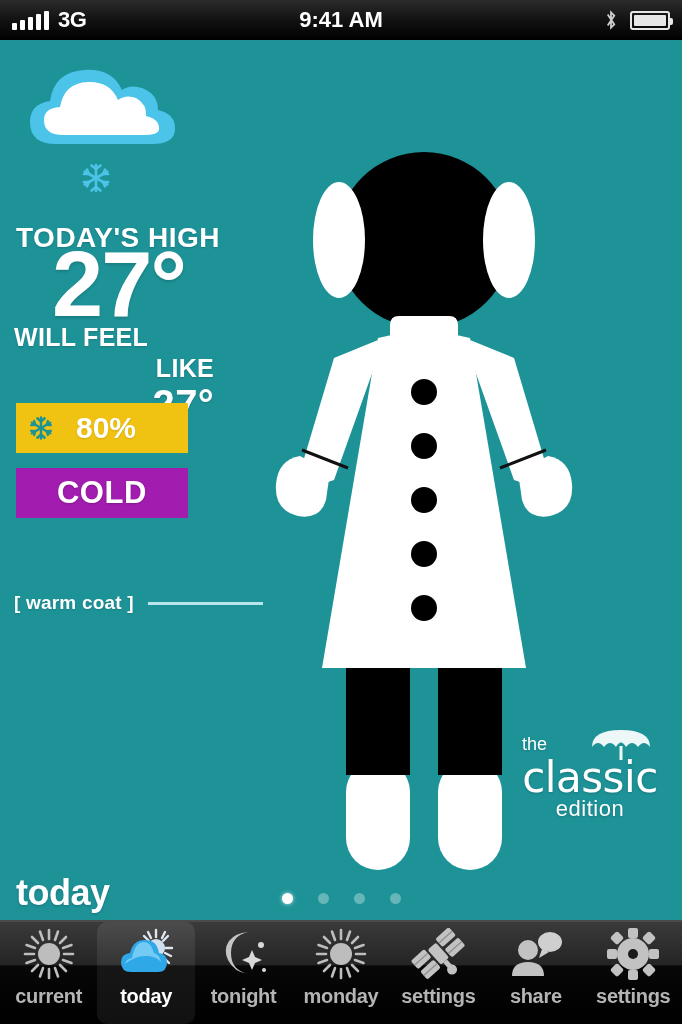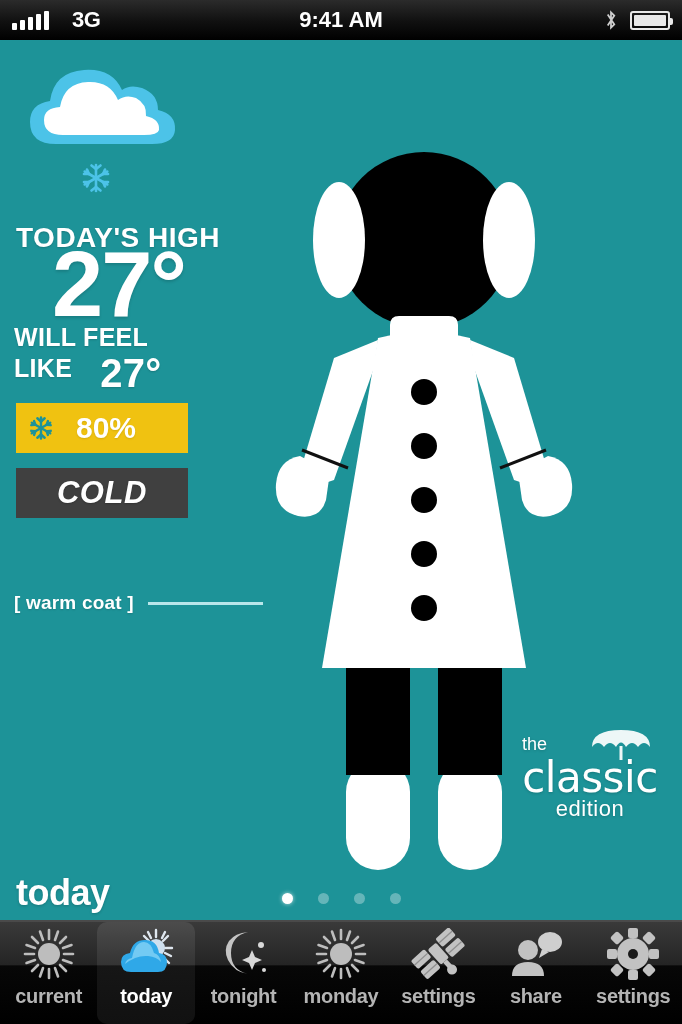--- a/index.html
+++ b/index.html
@@ -7,21 +7,21 @@
   body { font-family:"Liberation Sans", sans-serif; }
 
   #app { position:relative; width:682px; height:1024px; background:#1d9398; overflow:hidden; }
 
   
   .statusbar {
     position:absolute; top:0; left:0; width:682px; height:40px;
     background:linear-gradient(180deg,#2b2b2b 0%,#111 52%,#000 100%);
     display:flex; align-items:center; color:#fff;
   }
-  .sb-left { display:flex; align-items:flex-end; gap:23px; padding-left:12px; }
+  .sb-left { display:flex; align-items:flex-end; gap:9px; padding-left:12px; }
   .bars { display:flex; align-items:flex-end; gap:3px; height:20px; }
   .bars i { display:block; width:5px; background:#fff; border-radius:1px; }
   .bars i:nth-child(1){height:7px;} .bars i:nth-child(2){height:10px;}
   .bars i:nth-child(3){height:13px;} .bars i:nth-child(4){height:16px;}
   .bars i:nth-child(5){height:19px;}
   .carrier { font-size:22px; font-weight:bold; letter-spacing:-0.5px; line-height:20px; }
   .sb-center { position:absolute; left:0; right:0; text-align:center;
                font-size:22px; font-weight:bold; letter-spacing:0px; }
   .sb-right { position:absolute; right:12px; display:flex; align-items:center; gap:12px; }
   .bt { width:14px; height:22px; }
@@ -37,30 +37,30 @@
 
   .todays-high { position:absolute; left:16px; top:222px; color:#fff;
                  font-size:28px; font-weight:bold; letter-spacing:0.5px;
                  text-shadow:0 1px 2px rgba(0,0,0,.18); }
   .big-temp { position:absolute; left:52px; top:238px; color:#fff;
               font-size:92px; font-weight:bold; letter-spacing:-2px; line-height:92px;
               text-shadow:0 2px 3px rgba(0,0,0,.15); }
   .willfeel { position:absolute; left:14px; top:322px; width:200px; color:#fff;
               font-size:25px; font-weight:bold; line-height:31px; letter-spacing:0.3px;
               text-shadow:0 1px 2px rgba(0,0,0,.18); }
-  .willfeel .l2 { display:flex; align-items:flex-start; }
+  .willfeel .l2 { display:flex; align-items:flex-end;flex-direction:column; }
   .willfeel .l2 .feel-temp { font-size:40px; margin-left:28px; line-height:40px; }
 
   .badge { position:absolute; left:16px; width:172px; height:50px;
            display:flex; align-items:center; }
   .badge-precip { top:403px; background:#f0c211; }
   .badge-precip .flake-sm { margin-left:12px; width:26px; height:26px; }
   .badge-precip .pct { color:#fff; font-size:30px; font-weight:bold; margin-left:22px;
                        text-shadow:0 1px 2px rgba(0,0,0,.12); }
-  .badge-cold { top:468px; background:#404040; justify-content:center;font-style:italic; }
+  .badge-cold { top:468px; background:#a21caf; justify-content:center; }
   .badge-cold .lbl { color:#fff; font-size:31px; font-weight:bold; letter-spacing:0.6px;
                      text-shadow:0 1px 2px rgba(0,0,0,.2); }
 
   .callout { position:absolute; left:14px; top:592px; display:flex; align-items:center; }
   .callout .txt { color:#fff; font-size:19px; font-weight:bold; letter-spacing:0.2px;
                   text-shadow:0 1px 2px rgba(0,0,0,.15); }
   .callout .line { width:115px; height:3px; background:#b9e6ea; margin-left:14px; }
 
   
   .figure { position:absolute; left:226px; top:120px; width:396px; height:760px; }

